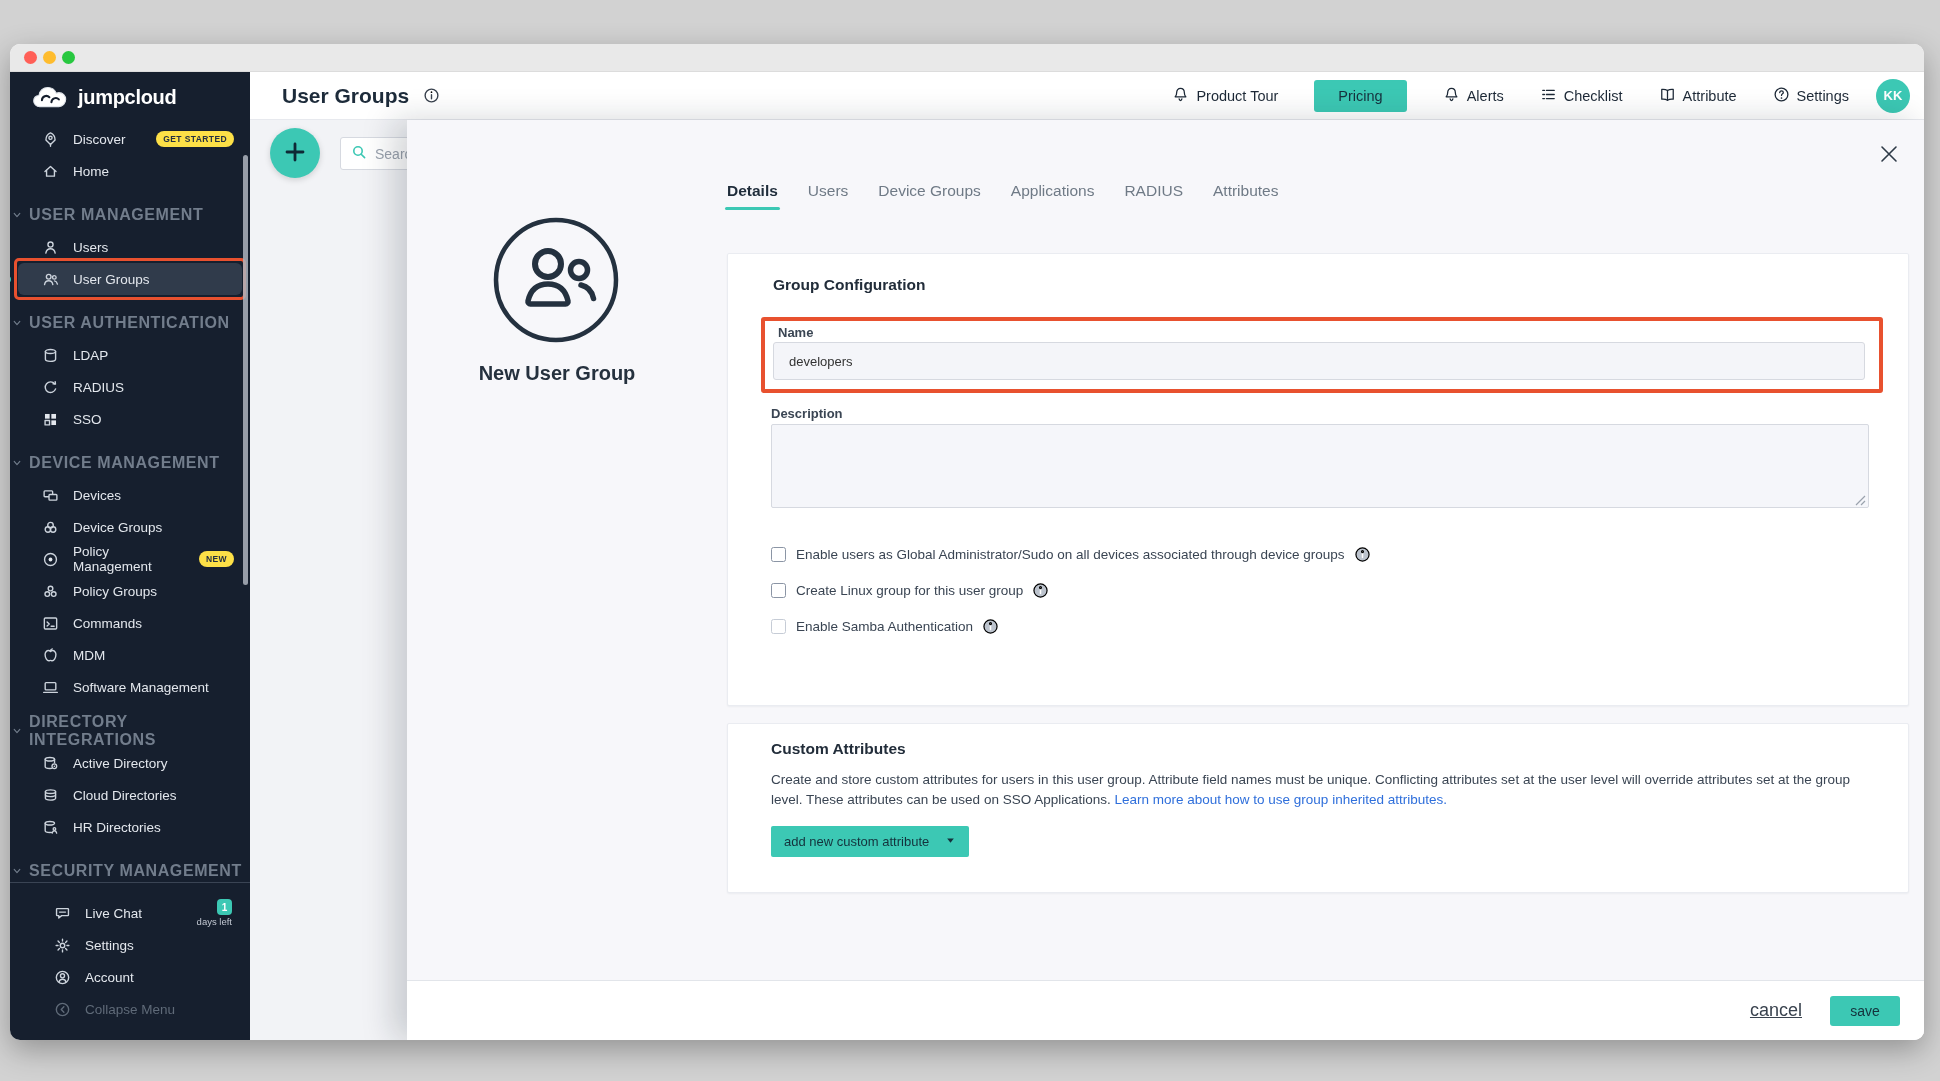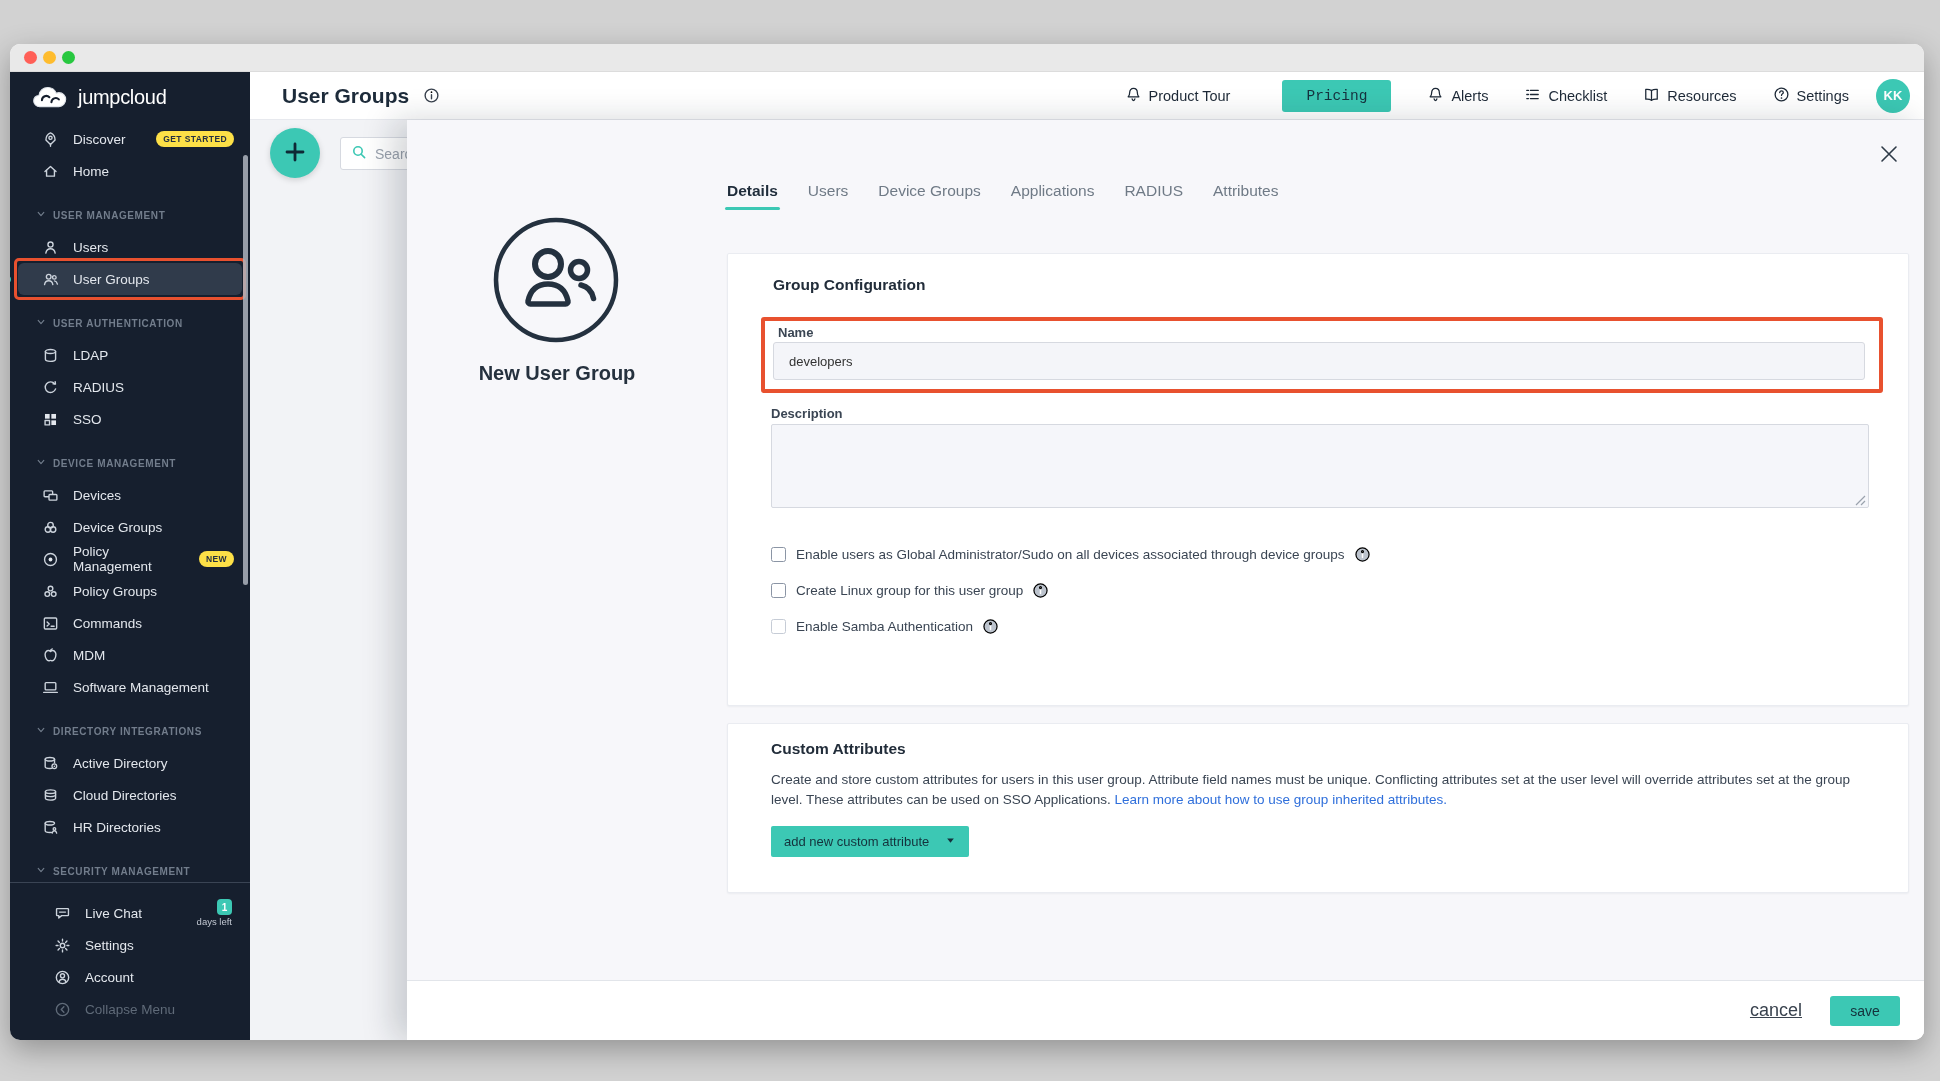--- a/index.html
+++ b/index.html
@@ -13,24 +13,24 @@
   .titlebar { position:absolute; left:0; top:0; right:0; height:28px; background:#e9e9e9; border-bottom:1px solid #dcdcdc; }
   .tl-dot { position:absolute; top:7px; width:13px; height:13px; border-radius:50%; }
   .tl-red { left:14px;  background:#ff5f57; }
   .tl-yellow { left:33px; background:#febc2e; }
   .tl-green { left:52px; background:#28c840; }
 
   
   .sidebar { position:absolute; left:0; top:28px; width:240px; bottom:0; background:#161f2e; color:#dfe3e9; }
   .side-logo { height:51px; display:flex; align-items:center; padding-left:22px; gap:8px; }
   .side-logo .ic svg { width:38px; height:26px; display:block; }
-  .logo-text { color:#fff; font-size:20px; font-weight:normal; letter-spacing:-.3px; }
+  .logo-text { color:#fff; font-size:20px; font-weight:bold; letter-spacing:-.3px; }
   #side-nav { height:759px; overflow:hidden; position:relative; }
-  .side-header { height:32px; margin-top:12px; display:flex; align-items:center; gap:7px; padding-left:26px;
-                 color:#727d8c; font-size:10px; font-weight:bold; letter-spacing:.6px; }
+  .side-header { height:32px; margin-top:12px; display:flex; align-items:center; gap:7px; padding-left:2px;
+                 color:#727d8c; font-size:16px; font-weight:bold; letter-spacing:.6px; }
   .side-header .ic svg { width:10px; height:10px; stroke:#727d8c; }
   .side-item { position:relative; height:32px; display:flex; align-items:center; gap:14px; padding-left:24px;
                font-size:13.5px; color:#e3e7ed; cursor:pointer; margin:0 8px; border-radius:6px; }
   .side-item .ic { width:17px; display:flex; }
   .side-item .ic svg { width:17px; height:17px; stroke:#ccd3dc; fill:none; stroke-width:1.3; stroke-linecap:round; stroke-linejoin:round; }
   .side-item.selected { background:#303b4b; }
   .side-item .dot { position:absolute; left:-14px; width:7px; height:7px; border-radius:50%; background:#3cc8b4; }
   .side-ann { position:absolute; left:-4px; right:-4px; top:-5px; bottom:-5px; border:3px solid #e8512f; border-radius:5px; pointer-events:none; }
   .badge { margin-left:auto; margin-right:8px; background:#fde047; color:#253041; font-size:8.5px; font-weight:bold;
            letter-spacing:.4px; padding:3px 7px; border-radius:8px; white-space:nowrap; }
@@ -47,22 +47,22 @@
   
   .main { position:absolute; left:240px; top:28px; right:0; bottom:0; background:#f2f3f6; }
   .main-header { position:absolute; left:0; top:0; right:0; height:48px; background:#fff; border-bottom:1px solid #e7e9ee;
                  display:flex; align-items:center; padding:0 14px 0 32px; z-index:2; }
   .main-header h1 { font-size:21px; font-weight:bold; color:#1d2b3a; }
   .title-info { margin-left:14px; display:flex; }
   .title-info svg { width:17px; height:17px; stroke:#39424e; fill:none; stroke-width:1.3; }
   .h-actions { margin-left:auto; display:flex; align-items:center; gap:36px; }
   .hact { display:flex; align-items:center; gap:7px; font-size:14.5px; color:#1d2937; cursor:pointer; }
   .hact .ic svg { width:17px; height:17px; stroke:#1d2937; fill:none; stroke-width:1.2; stroke-linecap:round; stroke-linejoin:round; }
-  .pill { background:#3cc8b4; color:#16323e; border:none; font-size:14.5px; font-weight:500; font-family:Liberation Mono, monospace;
-          padding:8px 24px; border-radius:3px; cursor:pointer;margin-left:16px; }
+  .pill { background:#3cc8b4; color:#16323e; border:none; font-size:14.5px; font-weight:500; font-family:Liberation Sans, sans-serif;
+          padding:8px 24px; border-radius:3px; cursor:pointer; }
   .avatar { margin-left:27px; width:34px; height:34px; border-radius:50%; background:#3cc8b4; color:#fdfefe;
             font-size:13px; font-weight:bold; display:flex; align-items:center; justify-content:center; cursor:pointer; }
 
   .fab { position:absolute; left:20px; top:56px; width:50px; height:50px; border-radius:50%; background:#3cc8b4; border:none;
          display:flex; align-items:center; justify-content:center; cursor:pointer; box-shadow:0 2px 6px rgba(0,0,0,.15); z-index:1; }
   .fab svg { width:24px; height:24px; }
   .searchbox { position:absolute; left:90px; top:65px; width:160px; height:33px; background:#fff; border:1px solid #d6d9e0;
                border-radius:3px; display:flex; align-items:center; padding-left:10px; gap:8px; z-index:1; }
   .searchbox .ic svg { width:16px; height:16px; stroke:#3cc8b4; fill:none; stroke-width:1.6; stroke-linecap:round; }
   .searchbox input { border:none; outline:none; background:transparent; font-size:14px; color:#444; width:100px; font-family:inherit; }
@@ -418,21 +418,21 @@
             <span class="ic"><svg viewBox="0 0 16 16" fill="none" stroke="currentColor" stroke-linecap="round" stroke-linejoin="round" stroke-width="1.3">
                 <path d="M2.6 4.2h1.6M6 4.2h7.4M2.6 8h1.6M6 8h7.4M2.6 11.8h1.6M6 11.8h7.4"></path>
               </svg></span>
             <span>Checklist</span>
           </span>
           <span class="hact">
             <span class="ic"><svg viewBox="0 0 16 16" fill="none" stroke="currentColor" stroke-linecap="round" stroke-linejoin="round" stroke-width="1.3">
                 <path d="M8 4.2C6.6 3.3 4.8 3 2.6 3.2v9.2c2.2-.2 4 .1 5.4 1 1.4-.9 3.2-1.2 5.4-1V3.2C11.2 3 9.4 3.3 8 4.2z"></path>
                 <path d="M8 4.2v9.2"></path>
               </svg></span>
-            <span>Resources</span>
+            <span>Attribute</span>
           </span>
           <span class="hact">
             <span class="ic"><svg viewBox="0 0 16 16" fill="none" stroke="currentColor" stroke-linecap="round" stroke-linejoin="round" stroke-width="1.3">
                 <circle cx="8" cy="8" r="6"></circle>
                 <path d="M6.3 6.2c.1-1 .8-1.7 1.7-1.7.9 0 1.7.6 1.7 1.6 0 .9-.6 1.2-1.2 1.6-.4.3-.5.6-.5 1.2"></path>
                 <circle cx="8" cy="11.3" r=".8" fill="currentColor" stroke="none"></circle>
               </svg></span>
             <span>Settings</span>
           </span>
         </div>

